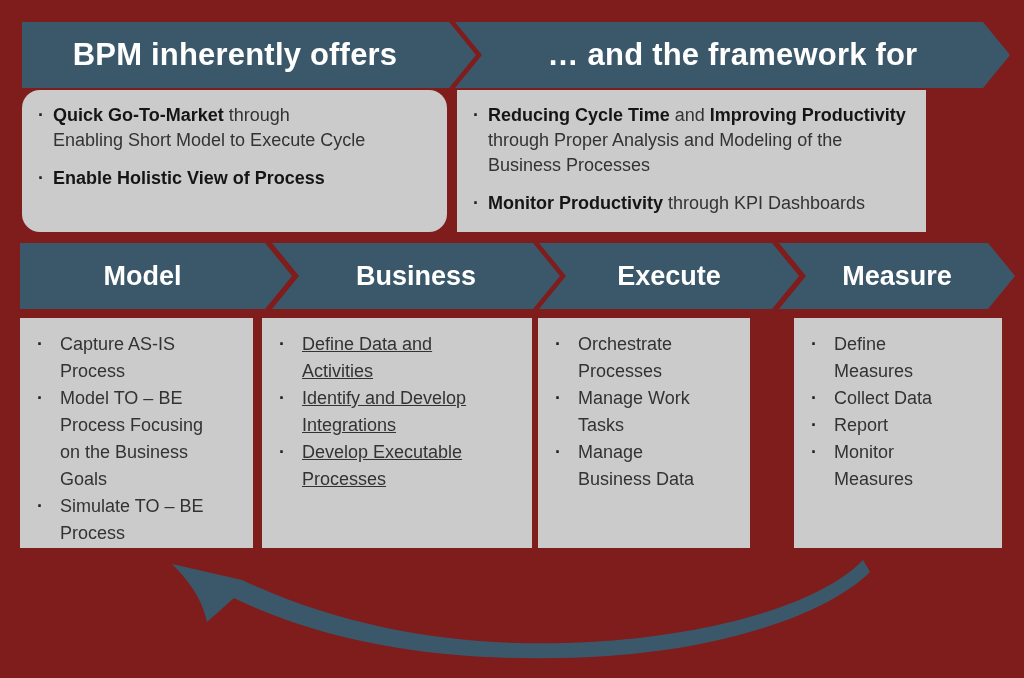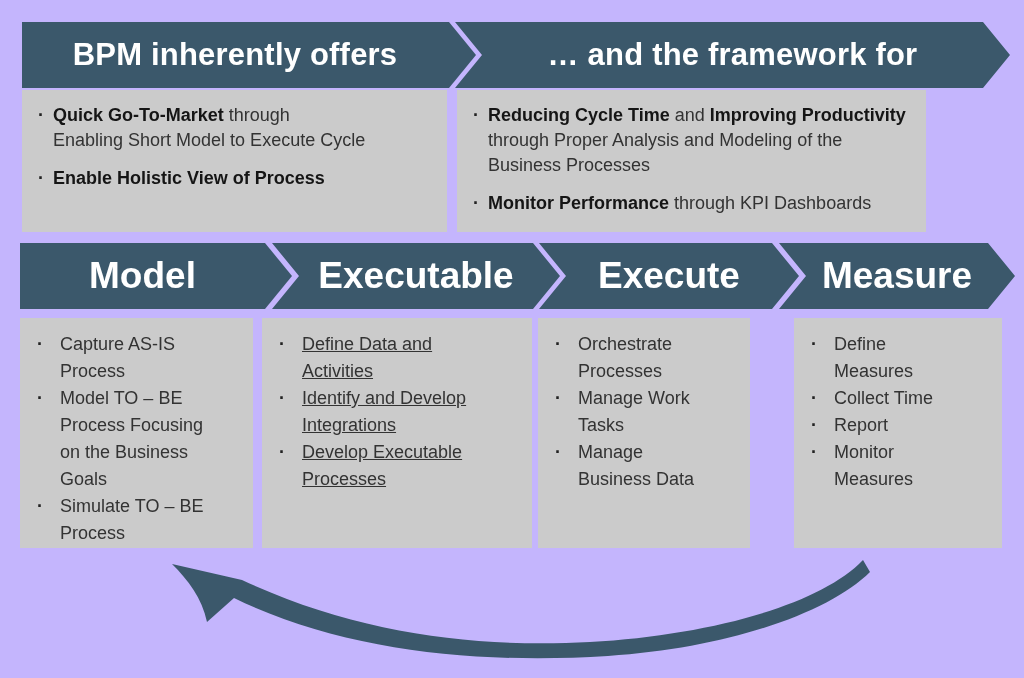--- a/index.html
+++ b/index.html
@@ -1,29 +1,29 @@
 <!DOCTYPE html>
 <html><head>
 <meta charset="utf-8">
 <style>
   html,body{margin:0;padding:0;background:#ffffff;}
   #stage{
-    position:relative;width:1024px;height:678px;background:#c4b5fd;
+    position:relative;width:1024px;height:678px;background:#7f1d1d;
     font-family:"Liberation Sans",sans-serif;overflow:hidden;
   }
   .banner{
     position:absolute;height:66px;background:#3b586b;color:#ffffff;
     display:flex;align-items:center;justify-content:center;
     font-weight:700;box-sizing:border-box;
   }
   .banner.tip{clip-path:polygon(0 0, calc(100% - 27px) 0, 100% 50%, calc(100% - 27px) 100%, 0 100%);}
   .banner.notch-tip{clip-path:polygon(0 0, calc(100% - 27px) 0, 100% 50%, calc(100% - 27px) 100%, 0 100%, 27px 50%);}
   .banner .lbl{white-space:nowrap;}
   .b1{font-size:31px;letter-spacing:.2px;}
-  .b2{font-size:37px;}
+  .b2{font-size:27px;}
   .graybox{
     position:absolute;background:#cbcbcb;box-sizing:border-box;color:#333333;
   }
   .graybox ul{margin:0;padding:0;list-style:none;}
   .graybox li{
     position:relative;font-size:18px;line-height:25px;color:#333333;
   }
   .graybox li::before{
     content:"\00b7";position:absolute;left:0;top:0;
     font-weight:700;color:#222222;
@@ -44,41 +44,41 @@
 
 <div id="stage">
 
   <div class="banner tip b1" style="left:22px;top:22px;width:454px;padding-right:28px;">
     <span class="lbl">BPM inherently offers</span>
   </div>
   <div class="banner notch-tip b1" style="left:455px;top:22px;width:555px;padding-left:27px;padding-right:27px;">
     <span class="lbl">… and the framework for</span>
   </div>
 
-  <div class="graybox r1" style="left:22px;top:90px;width:425px;height:142px;">
+  <div class="graybox r1" style="left:22px;top:90px;width:425px;height:142px;border-radius:18px;">
     <ul>
         <li><span class="b">Quick Go-To-Market</span><span> through
 Enabling Short Model to Execute Cycle</span></li>
         <li><span class="b">Enable Holistic View of Process</span></li>
       </ul>
   </div>
   <div class="graybox r1" style="left:457px;top:90px;width:469px;height:142px;">
     <ul>
         <li><span class="b">Reducing Cycle Time</span><span> and </span><span class="b">Improving Productivity</span><span>
 through Proper Analysis and Modeling of the
 Business Processes</span></li>
-        <li><span class="b">Monitor Performance</span><span> through KPI Dashboards</span></li>
+        <li><span class="b">Monitor Productivity</span><span> through KPI Dashboards</span></li>
       </ul>
   </div>
 
   <div class="banner tip b2" style="left:20px;top:243px;width:272px;padding-right:27px;">
     <span class="lbl">Model</span>
   </div>
   <div class="banner notch-tip b2" style="left:272px;top:243px;width:288px;padding-left:27px;padding-right:27px;">
-    <span class="lbl">Executable</span>
+    <span class="lbl">Business</span>
   </div>
   <div class="banner notch-tip b2" style="left:539px;top:243px;width:260px;padding-left:27px;padding-right:27px;">
     <span class="lbl">Execute</span>
   </div>
   <div class="banner notch-tip b2" style="left:779px;top:243px;width:236px;padding-left:27px;padding-right:27px;">
     <span class="lbl">Measure</span>
   </div>
 
   <div class="graybox r2" style="left:20px;top:318px;width:233px;height:230px;">
     <ul>
@@ -109,21 +109,21 @@
         <li><span>Manage Work
 Tasks</span></li>
         <li><span>Manage
 Business Data</span></li>
       </ul>
   </div>
   <div class="graybox r2" style="left:794px;top:318px;width:208px;height:230px;">
     <ul>
         <li><span>Define
 Measures</span></li>
-        <li><span>Collect Time</span></li>
+        <li><span>Collect Data</span></li>
         <li><span>Report</span></li>
         <li><span>Monitor
 Measures</span></li>
       </ul>
   </div>
 
   <svg id="feedback-arrow" width="760" height="126" viewBox="0 0 760 126" aria-hidden="true">
     <path d="M 42 14
              L 112 30
              C 230 85, 350 98, 460 92

